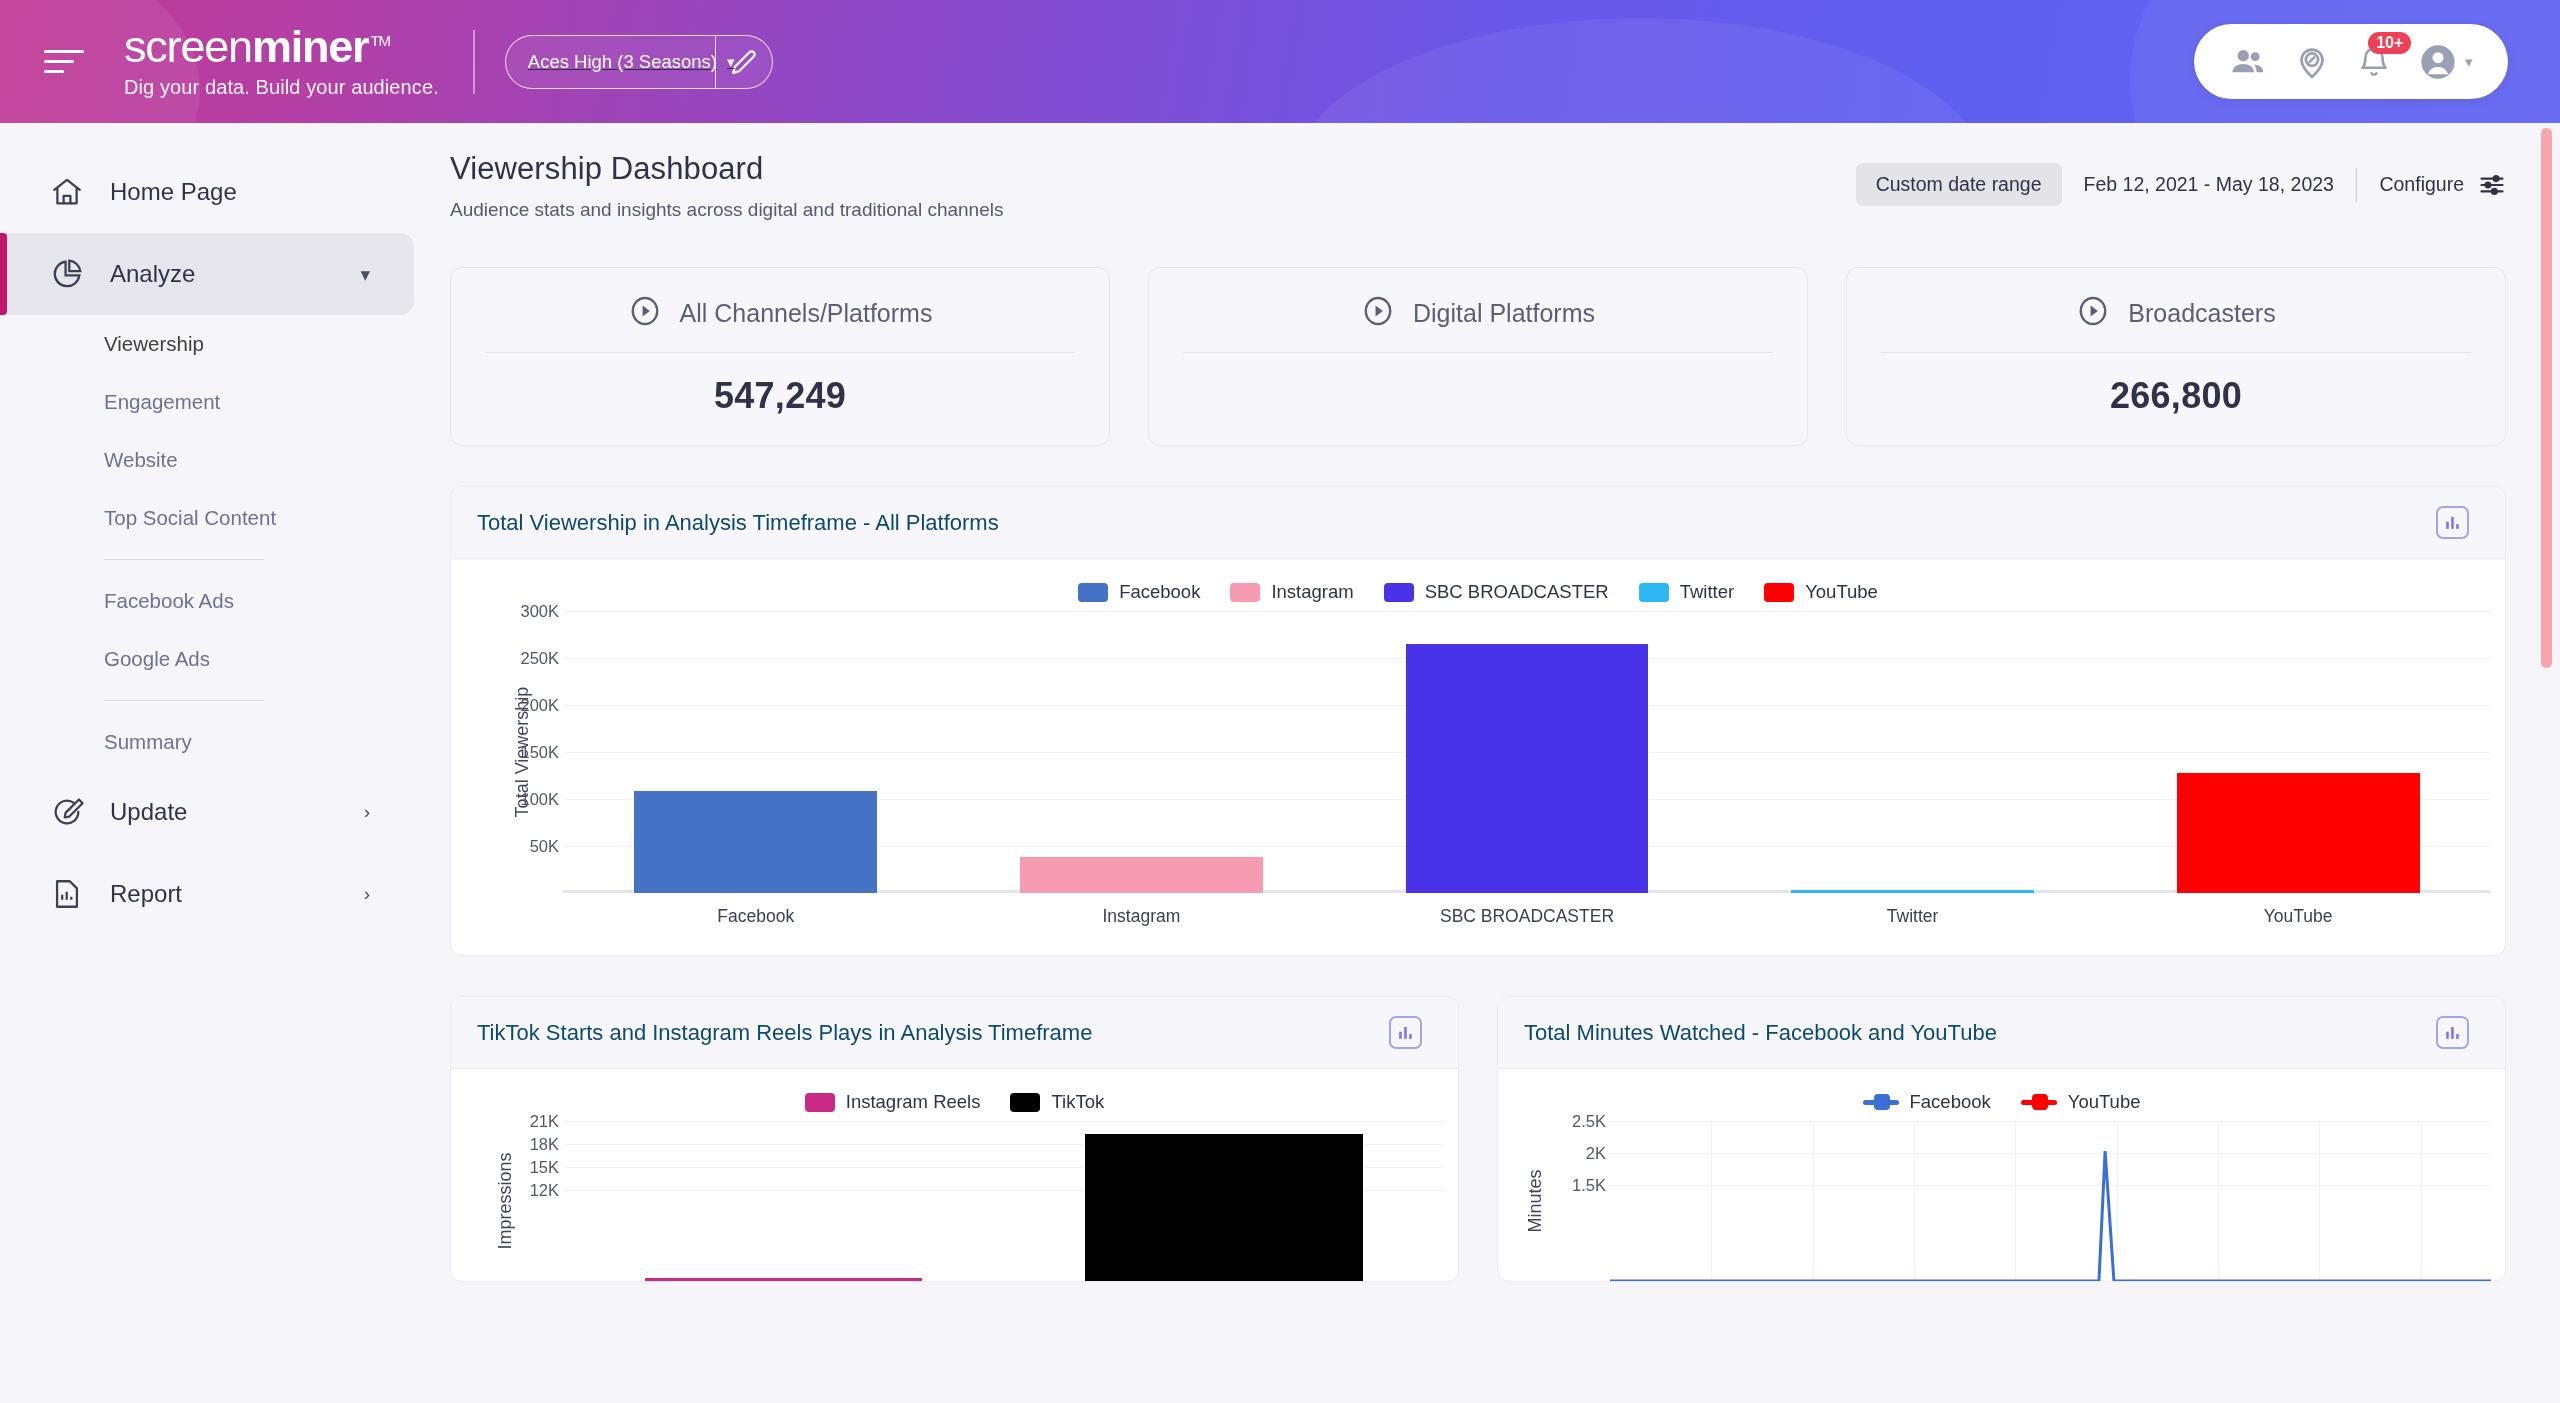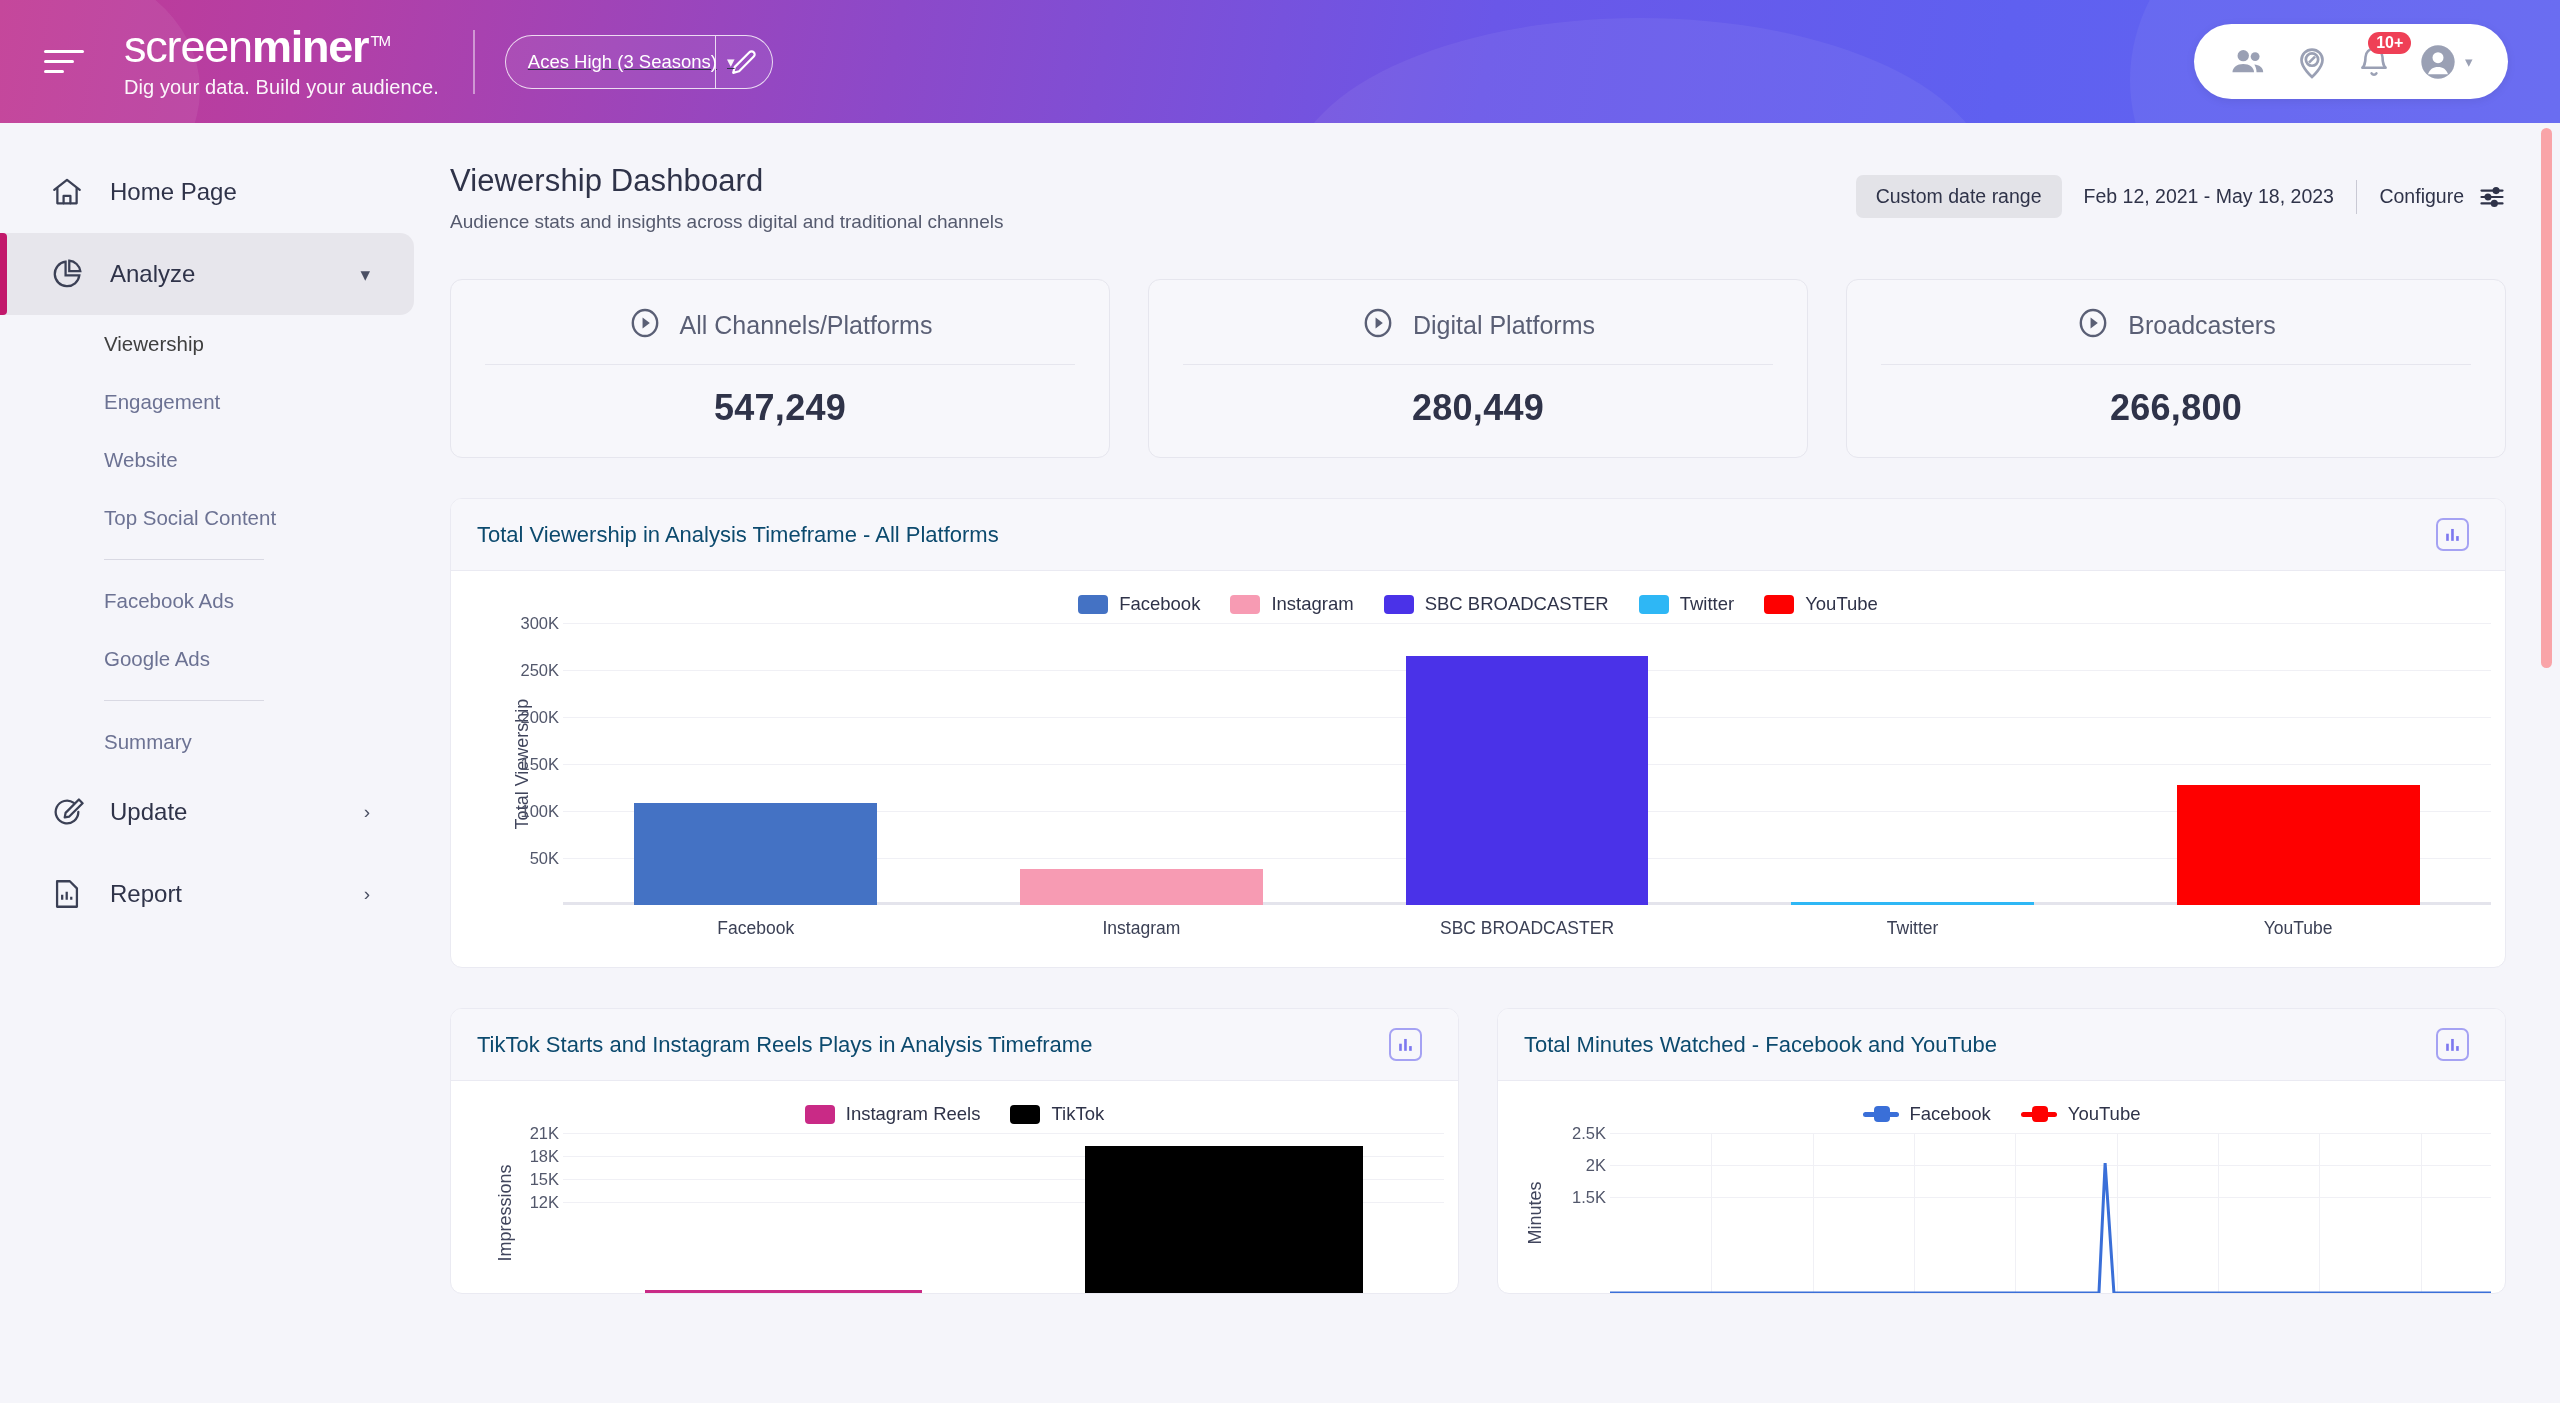--- a/index.html
+++ b/index.html
@@ -129,21 +129,21 @@
     padding: 17px 0; text-decoration: none; cursor: pointer;
   }
   .subnav a.selected { color: #404040; }
   .subnav hr { border: 0; border-top: 1px solid #d9d9e3; margin: 12px 60px 12px 0; width: 160px; }
 
   .content {
     flex: 1; background: #f5f5fa; padding: 28px 54px 0 36px;
     overflow: hidden; position: relative;
   }
 
-  .page-head { display: flex; align-items: flex-start; justify-content: space-between; margin-top: 12px; }
+  .page-head { display: flex; align-items: flex-start; justify-content: space-between; }
   .page-title { font-size: 31px; font-weight: 400; color: #2f3349; letter-spacing: .1px; }
   .page-sub { font-size: 19px; color: #555a6e; margin-top: 12px; }
 
   .head-tools { display: flex; align-items: center; gap: 22px; margin-top: 12px; }
   .pill {
     background: #e3e3e8; border-radius: 7px; padding: 10px 20px;
     font-size: 19.5px; color: #2f3349; cursor: pointer;
   }
   .daterange { font-size: 19.5px; color: #2f3349; }
   .vline { width: 1.5px; height: 34px; background: #c9c9d4; }
@@ -365,21 +365,20 @@
 
       <div class="kpi">
         <div class="khead">
           <svg width="34" height="34" viewBox="0 0 24 24" fill="none" stroke="#5a5f75" stroke-width="1.7">
             <ellipse cx="12" cy="12" rx="8.6" ry="9.2"></ellipse>
               <path d="M10.3 8.2 15.4 12l-5.1 3.8z" fill="#5a5f75" stroke="none"></path>
           </svg>
           <span class="ktitle">Digital Platforms</span>
         </div>
         <div class="krule"></div>
-        <div class="kval">280,449</div>
       </div>
 
       <div class="kpi">
         <div class="khead">
           <svg width="34" height="34" viewBox="0 0 24 24" fill="none" stroke="#5a5f75" stroke-width="1.7">
             <ellipse cx="12" cy="12" rx="8.6" ry="9.2"></ellipse>
               <path d="M10.3 8.2 15.4 12l-5.1 3.8z" fill="#5a5f75" stroke="none"></path>
           </svg>
           <span class="ktitle">Broadcasters</span>
         </div>

